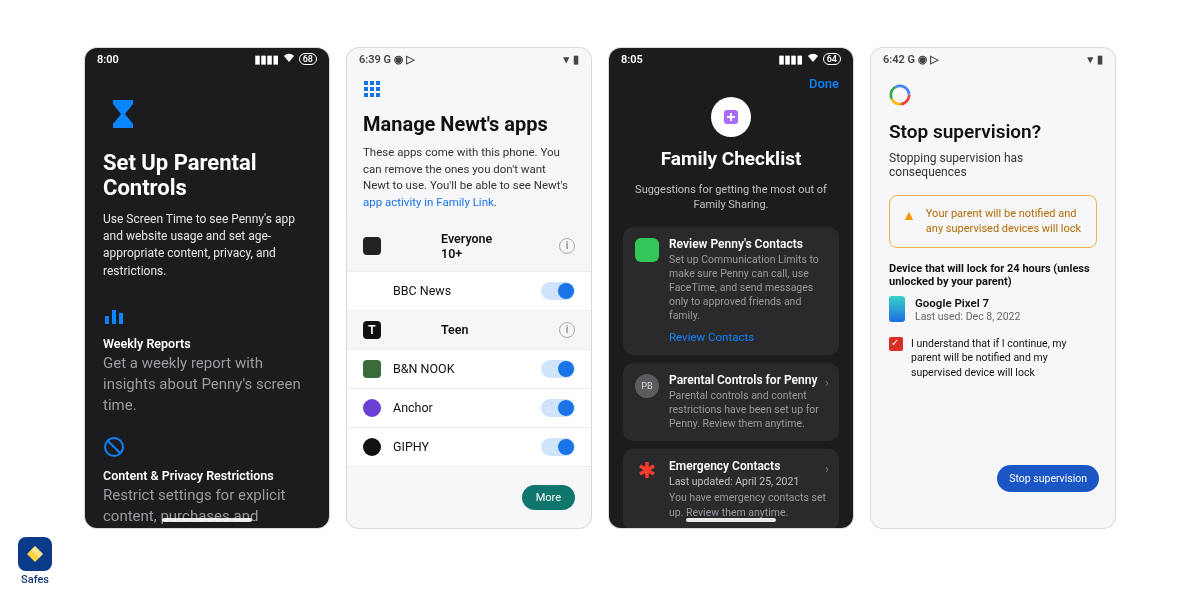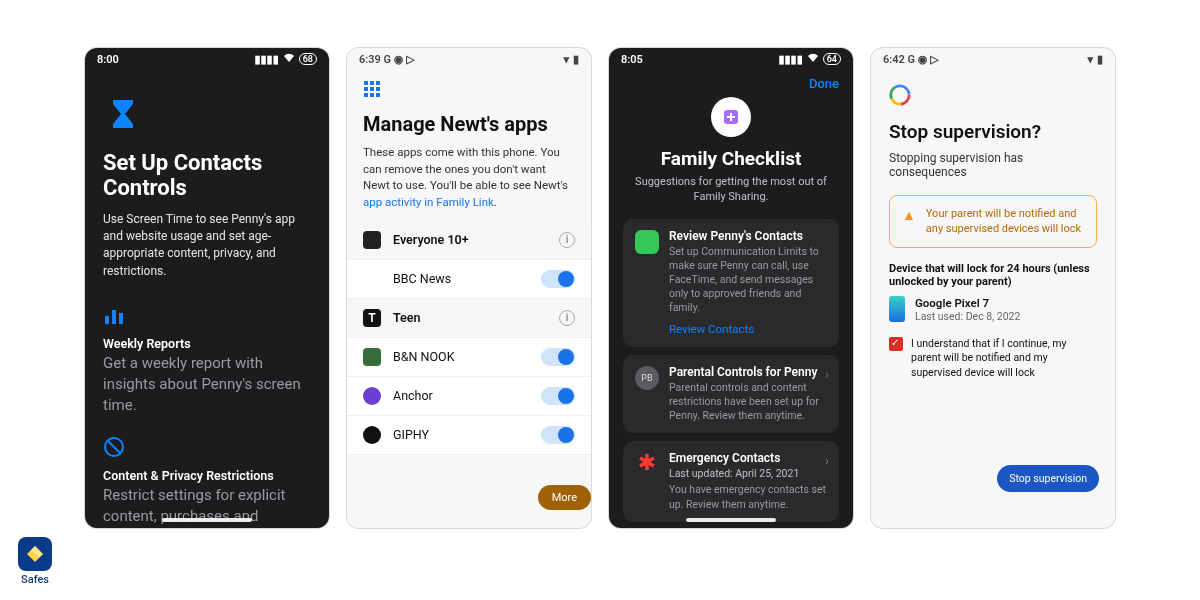--- a/index.html
+++ b/index.html
@@ -23,33 +23,33 @@
   .feat-desc { font-size: 15px; line-height: 1.4; color: #9a9aa0; }
   .homebar { position: absolute; bottom: 6px; left: 50%; transform: translateX(-50%); width: 90px; height: 4px; border-radius: 3px; background: #fff; opacity: .9; }
   
   .s2-top { padding: 10px 16px 0 16px; }
   .grid9 { width: 18px; height: 18px; display:inline-block; }
   .s2-title { font-size: 20px; font-weight: 700; line-height: 1.2; margin: 10px 0 8px 0; }
   .s2-desc { font-size: 11.5px; line-height: 1.45; color: #333; }
   .s2-desc .link { color: #1a73e8; }
   .applist { margin-top: 10px; }
   .row { display: flex; align-items: center; padding: 10px 16px; background: #fff; border-bottom: 1px solid #eee; font-size: 12.5px; }
-  .row.section { background: #f6f6f8; font-weight: 600; }
+  .row.section { background: #f6f6f8; font-weight: 600; gap: 48px; }
   .row .appicon { width: 18px; height: 18px; border-radius: 4px; margin-right: 12px; flex-shrink: 0; }
   .row .label { flex: 1; }
   .toggle { width: 34px; height: 18px; border-radius: 10px; background: #cfe4fb; position: relative; }
   .toggle::after { content:""; position:absolute; right:1px; top:1px; width:16px; height:16px; border-radius:50%; background:#1a73e8; }
   .info { width:16px; height:16px; border:1px solid #aaa; border-radius:50%; color:#888; font-size:10px; text-align:center; line-height:14px; }
-  .more-btn { position: absolute; right: 0; bottom: 18px; background: #a16207; color:#fff; font-size:11px; padding: 6px 14px; border-radius: 14px; }
+  .more-btn { position: absolute; right: 16px; bottom: 18px; background: #0f766e; color:#fff; font-size:11px; padding: 6px 14px; border-radius: 14px; }
   
   .s3-head { padding: 6px 14px 0 14px; display:flex; justify-content:flex-end; }
   .done { color:#0a84ff; font-size:13px; font-weight:500; }
   .s3-body { padding: 4px 14px 0 14px; text-align:center; }
   .circ { width:40px; height:40px; border-radius:50%; background:#fff; margin:2px auto 10px auto; display:flex; align-items:center; justify-content:center; }
-  .s3-title { font-size:19px; font-weight:700; margin-bottom:4px; }
+  .s3-title { font-size:19px; font-weight:700; margin-bottom:12px; }
   .s3-sub { font-size:11px; color:#c0c0c6; line-height:1.4; margin-bottom:14px; }
   .card { background:#2a2a2c; border-radius:10px; padding:10px 12px; text-align:left; margin-bottom:8px; display:flex; gap:10px; position:relative; }
   .card .cicon { width:24px; height:24px; border-radius:6px; flex-shrink:0; margin-top:1px; }
   .card .ct { font-size:12px; font-weight:600; }
   .card .cd { font-size:10.5px; color:#9a9aa0; line-height:1.35; margin-top:2px; }
   .card .cl { font-size:11.5px; color:#0a84ff; margin-top:6px; display:inline-block; }
   .chev { position:absolute; right:10px; top:12px; color:#7a7a80; font-size:13px; }
   
   .s4-body { padding: 8px 18px 0 18px; }
   .glogo { width:22px; height:22px; margin:6px 0 10px 0; }
@@ -86,21 +86,21 @@
               <path d="M6 9L1 3c3-3 7-3 10 0z" fill="#fff"></path>
             </svg>
         </span>
         <span class="pill">68</span>
       </span>
     </div>
     <div class="s1-body">
       <svg class="hourglass" viewBox="0 0 40 40">
           <path d="M10 6h20v4l-8 10 8 10v4H10v-4l8-10-8-10z" fill="#0a84ff"></path>
         </svg>
-      <div class="s1-title">Set Up Contacts Controls</div>
+      <div class="s1-title">Set Up Parental Controls</div>
       <div class="s1-desc">Use Screen Time to see Penny's app and website usage and set age-appropriate content, privacy, and restrictions.</div>
 
       <div class="feat">
         <svg class="feat-icon" viewBox="0 0 22 22">
             <rect x="2" y="12" width="4" height="8" fill="#0a84ff"></rect>
             <rect x="9" y="6" width="4" height="14" fill="#0a84ff"></rect>
             <rect x="16" y="9" width="4" height="11" fill="#0a84ff"></rect>
           </svg>
         <div class="feat-title">Weekly Reports</div>
         <div class="feat-desc">Get a weekly report with insights about Penny's screen time.</div>

